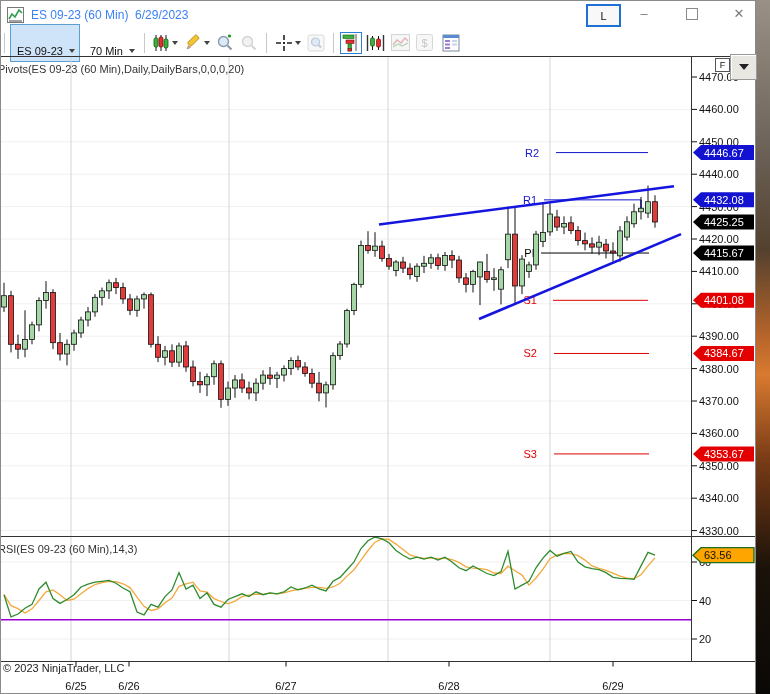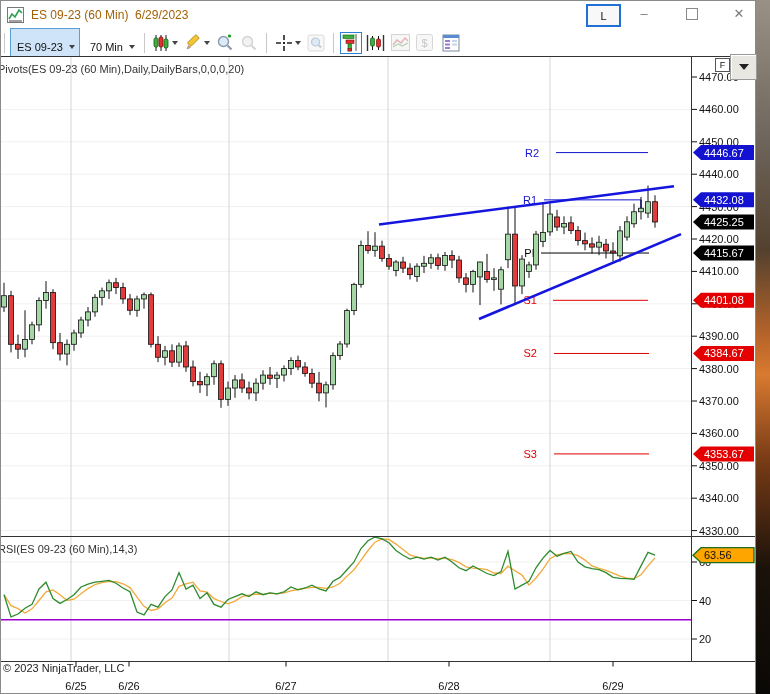--- a/index.html
+++ b/index.html
@@ -3,31 +3,31 @@
 <meta charset="utf-8">
 <style>
   html,body{margin:0;padding:0;}
   body{width:770px;height:694px;font-family:"Liberation Sans",sans-serif;overflow:hidden;}
   #stage{position:relative;width:770px;height:694px;
     background:linear-gradient(180deg,#9a9186 0%,#6e655c 20%,#53412e 36%,#b4632a 48%,#d87a30 54%,#7a3c16 66%,#1a120a 82%,#0a0806 100%);}
   #win{position:absolute;left:0;top:0;width:754px;height:692px;background:#ffffff;border:1px solid #8a8a8a;}
   
   #titlebar{position:absolute;left:0;top:0;width:100%;height:28px;background:#ffffff;display:flex;align-items:center;}
   #titlebar .appicon{margin-left:6px;width:17px;height:16px;}
-  #titlebar .title{margin-left:7px;font-size:12px;color:#a16207;white-space:pre;}
+  #titlebar .title{margin-left:7px;font-size:12px;color:#3b82f6;white-space:pre;}
   .winctl{position:absolute;top:3px;height:19px;display:flex;align-items:center;justify-content:center;color:#7a7a7a;font-size:13px;}
   #linkbtn{left:585px;width:31px;background:#f8f8f8;border:2px solid #1f6fd4;color:#111;font-size:11px;cursor:default;}
   #minbtn{left:632px;width:22px;}
   #maxbtn{left:680px;width:22px;}
   #maxbtn .sq{width:10px;height:10px;border:1px solid #8a8a8a;}
   #closebtn{left:727px;width:22px;}
   
   #toolbar{position:absolute;left:0;top:28px;width:100%;height:27px;background:#ffffff;display:flex;align-items:center;}
   .tsep{width:1px;height:20px;background:#c8c8c8;margin:0 5px;}
-  .combo{display:flex;align-items:center;height:19px;padding:8px 4px 0 6px;font-size:11px;color:#111;}
+  .combo{display:flex;align-items:center;height:19px;padding:17px 4px 0 6px;font-size:11px;color:#111;}
   .combo.sel{background:#cfe4f8;border:1px solid #5c9fd4;}
   .carrow{width:0;height:0;border-left:3.5px solid transparent;border-right:3.5px solid transparent;border-top:4px solid #444;margin-left:6px;}
   .tbtn{display:flex;align-items:center;height:20px;padding:0 2px;margin:0 1px;}
   .tbtn.selbox{border:1px solid #2e7fd6;padding:0 1px;}
   .tbtn.dis{opacity:.5;}
   
   #fbtn{position:absolute;left:714px;top:57px;width:13px;height:12px;border:1px solid #555;background:#fff;
         font-size:9px;color:#111;display:flex;align-items:center;justify-content:center;}
   #axdrop{position:absolute;left:729px;top:53px;width:25px;height:24px;background:#e9e7e2;border:1px solid #9a9a9a;
         box-shadow:inset 1px 1px 0 #ffffff;display:flex;align-items:center;justify-content:center;}

